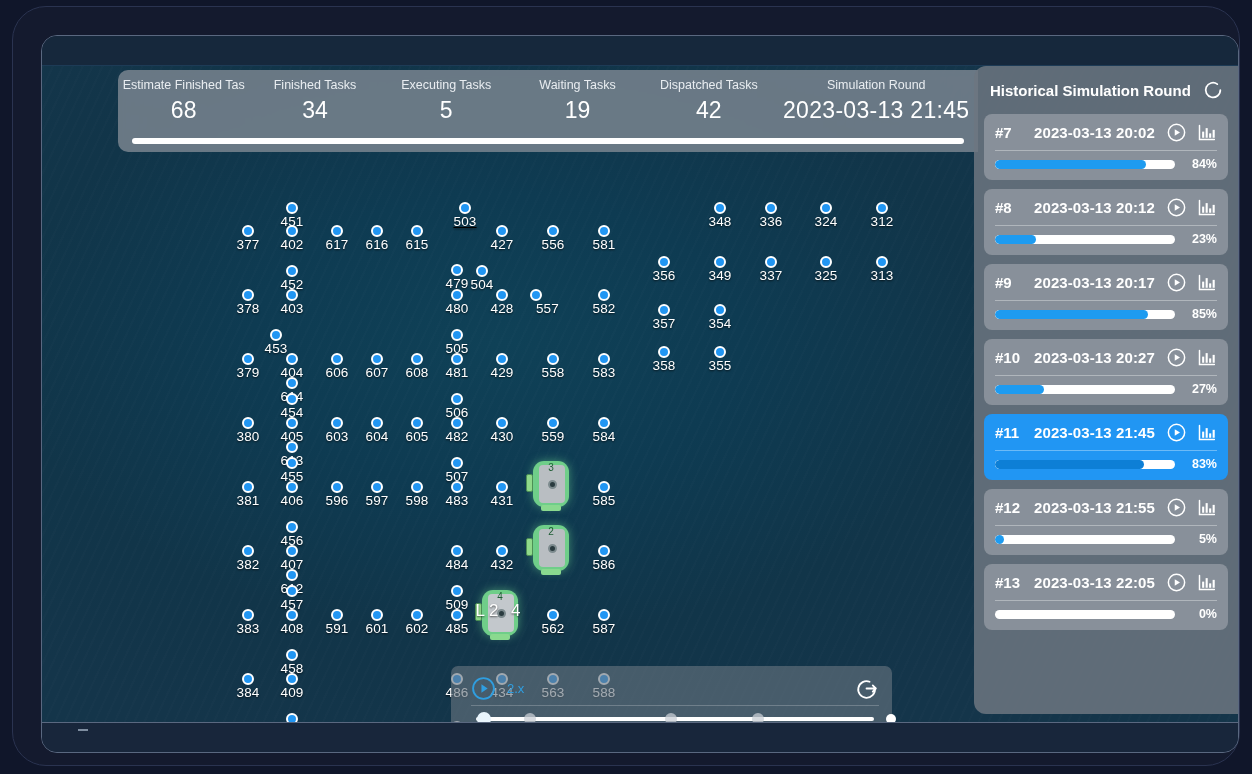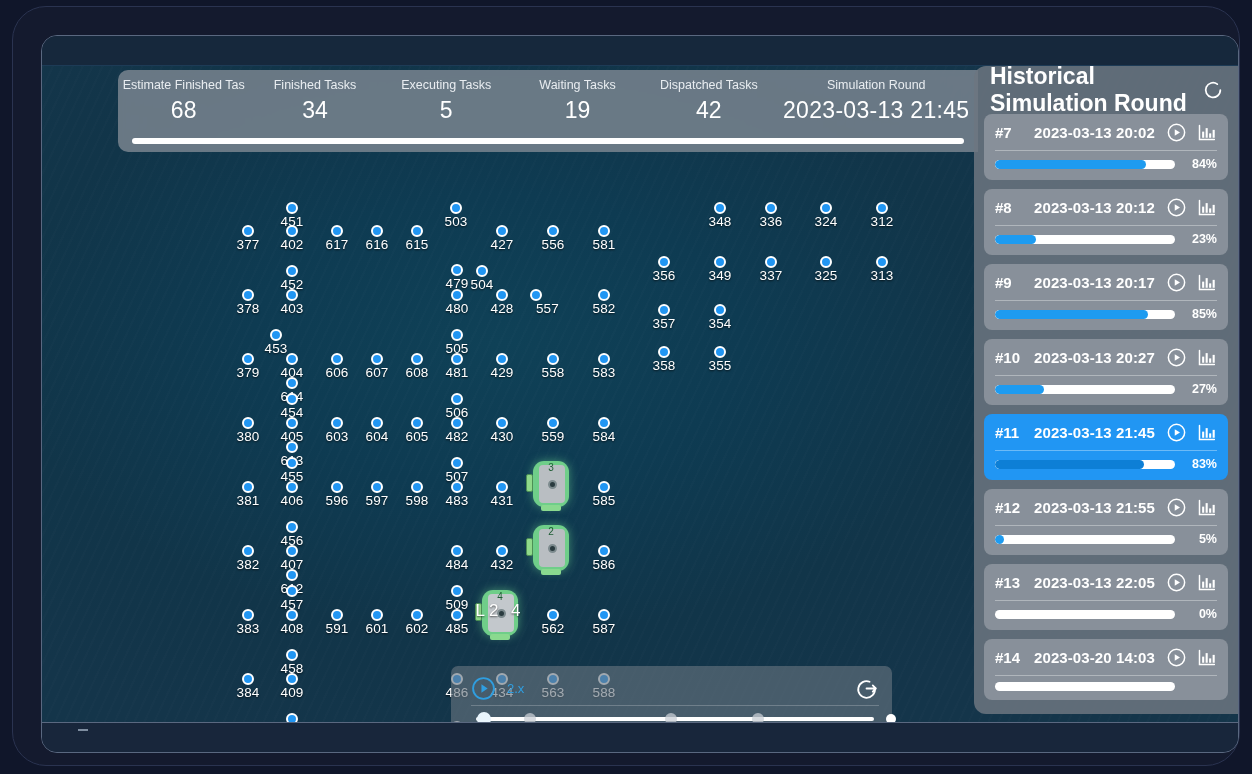--- a/index.html
+++ b/index.html
@@ -111,21 +111,21 @@
     position: absolute; right: 0; top: 30px; width: 264px; height: 648px;
     background: rgba(108,118,128,.86);
     border-radius: 12px 0 0 12px;
     padding: 0 10px;
     overflow: hidden;
   }
   .sb-head {
     height: 48px; display: flex; align-items: center; gap: 10px;
     padding: 0 4px 0 6px;
   }
-  .sb-title { font-size: 23px; font-weight: bold; color: #ffffff; flex: 1; }
+  .sb-title { font-size: 15px; font-weight: bold; color: #ffffff; flex: 1; }
   .refresh-ico { width: 22px; height: 22px; flex: none; cursor: pointer; }
 
   .card {
     background: rgba(140,148,156,.92);
     border-radius: 8px; padding: 8px 11px 9px 11px; margin-bottom: 9px;
   }
   .card.sel { background: #2196f3; }
   .card-top { display: flex; align-items: center; gap: 9px; }
   .card-id { font-size: 15px; font-weight: bold; color: #fff; min-width: 30px; }
   .card-date { font-size: 15px; font-weight: bold; color: #fff; flex: 1; letter-spacing: .1px; }
@@ -195,21 +195,21 @@
             <div class="lbl">617</div>
           </div>
           <div class="node" style="left: 335px; top: 159px;">
             <div class="dot"></div>
             <div class="lbl">616</div>
           </div>
           <div class="node" style="left: 375px; top: 159px;">
             <div class="dot"></div>
             <div class="lbl">615</div>
           </div>
-          <div class="node" style="left: 414px; top: 136px;">
+          <div class="node" style="left: 423px; top: 136px; text-decoration: underline;">
             <div class="dot"></div>
             <div class="lbl">503</div>
           </div>
           <div class="node" style="left: 415px; top: 159px; margin-top: 39px;">
             <div class="dot"></div>
             <div class="lbl">479</div>
           </div>
           <div class="node" style="left: 460px; top: 159px;">
             <div class="dot"></div>
             <div class="lbl">427</div>
@@ -766,44 +766,20 @@
                   <rect x="15" y="13" width="2.4" height="5" fill="#ffffff"></rect>
                   <rect x="19" y="9" width="2.4" height="9" fill="#ffffff"></rect>
                 </svg>
               </div>
               <div class="card-sep"></div>
               <div class="card-bot">
                 <div class="track">
                   <div class="fill" style="width: 0%;"></div>
                 </div>
                 <div class="pct">0%</div>
-              </div>
-            </div>
-            <div class="card">
-              <div class="card-top">
-                <div class="card-id">#14</div>
-                <div class="card-date">2023-03-20 14:03</div>
-                <svg class="ico-btn" viewBox="0 0 24 24">
-                  <circle cx="12" cy="12" r="9.3" fill="none" stroke="#ffffff" stroke-width="1.7"></circle>
-                  <path d="M10 8.2l6 3.8-6 3.8z" fill="#ffffff"></path>
-                </svg>
-                <svg class="ico-btn" viewBox="0 0 24 24">
-                  <path d="M4 4v16h17" fill="none" stroke="#ffffff" stroke-width="1.7" stroke-linecap="round"></path>
-                  <rect x="7" y="11" width="2.4" height="7" fill="#ffffff"></rect>
-                  <rect x="11" y="7" width="2.4" height="11" fill="#ffffff"></rect>
-                  <rect x="15" y="13" width="2.4" height="5" fill="#ffffff"></rect>
-                  <rect x="19" y="9" width="2.4" height="9" fill="#ffffff"></rect>
-                </svg>
-              </div>
-              <div class="card-sep"></div>
-              <div class="card-bot">
-                <div class="track">
-                  <div class="fill" style="width: 0%;"></div>
-                </div>
-                <div class="pct"></div>
               </div>
             </div>
           </div>
       </div>
 
       <div class="player">
         <div class="pl-top">
           <svg class="play-ico" viewBox="0 0 24 24">
             <circle cx="12" cy="12" r="10" fill="none" stroke="#2f9ee0" stroke-width="1.8"></circle>
             <path d="M10 8l6 4-6 4z" fill="#2f9ee0"></path>

